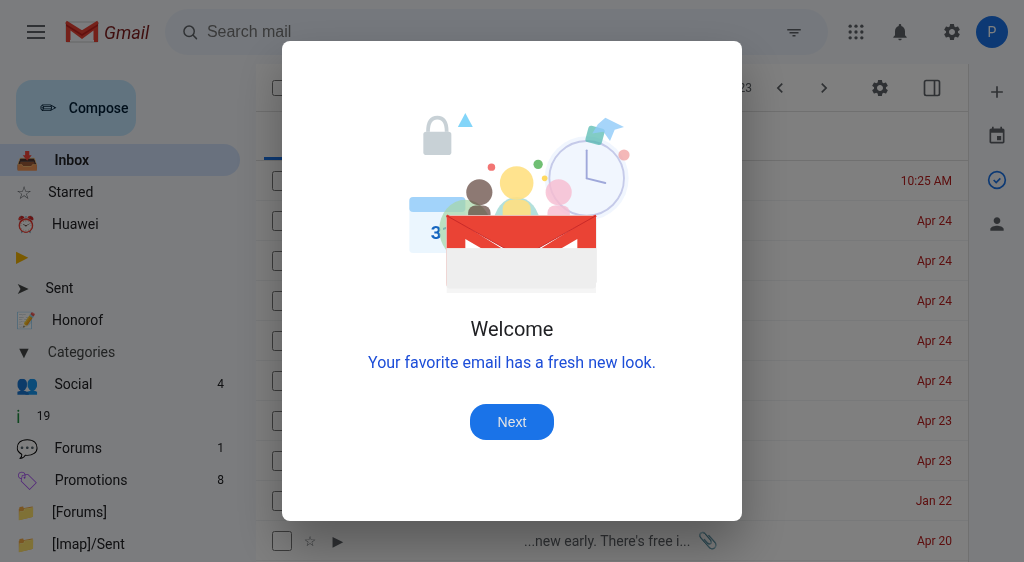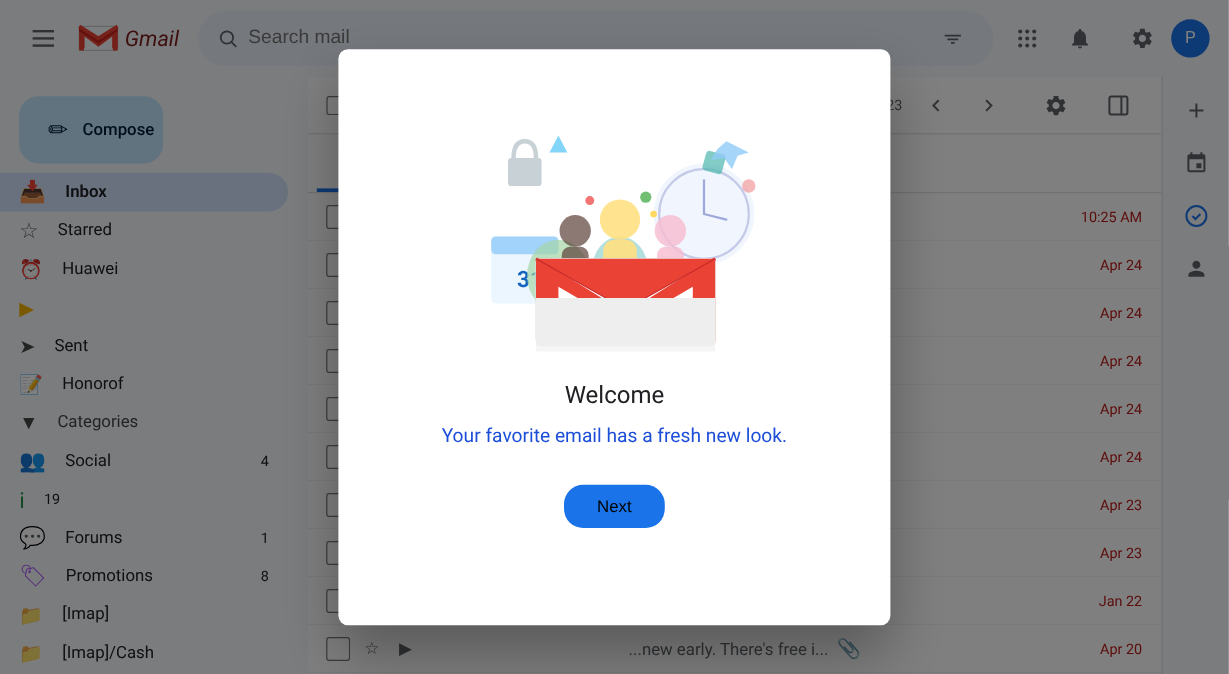--- a/index.html
+++ b/index.html
@@ -59,21 +59,21 @@
     .pagination-arrows { display: flex; gap: 4px; }
     .settings-btn { margin-left: 8px; }
     .right-panel-btn { margin-left: 4px; }
 
     
     .modal-overlay { position: fixed; inset: 0; background: rgba(0,0,0,0.5); display: flex; align-items: center; justify-content: center; z-index: 100; }
     .modal { background: #fff; border-radius: 8px; width: 460px; min-height: 480px; display: flex; flex-direction: column; align-items: center; padding: 32px 48px 40px; box-shadow: 0 24px 48px rgba(0,0,0,0.3); }
     .modal-illustration { width: 280px; height: 220px; margin-bottom: 24px; position: relative; }
     .modal-title { font-size: 20px; font-weight: 400; color: #202124; margin-bottom: 12px; }
     .modal-subtitle { font-size: 16px; color: #1d4ed8; text-align: left; margin-bottom: 32px; }
-    .modal-next-btn { background: #1a73e8; color: #000000; border: none; border-radius: 16px; padding: 10px 28px; font-size: 14px; font-weight: 500; cursor: pointer; min-width: 80px; }
+    .modal-next-btn { background: #1a73e8; color: #e5e5e5; border: none; border-radius: 16px; padding: 10px 28px; font-size: 14px; font-weight: 500; cursor: pointer; min-width: 80px; }
 
     
     .envelope-svg { width: 280px; height: 220px; }
 
     
     .sidebar-section-header { display: flex; align-items: center; height: 32px; padding: 0 16px; cursor: pointer; gap: 16px; font-size: 14px; color: #444746; }
   </style>
 </head>
 <body>
 
@@ -193,25 +193,25 @@
         <span class="cat-count">1</span>
       </div>
       <div class="category-item">
         <span class="cat-icon" style="color:#a142f4;">🏷</span>
         <span class="cat-label">Promotions</span>
         <span class="cat-count">8</span>
       </div>
 
       <div class="nav-item">
         <span class="nav-icon" style="font-size:16px;">📁</span>
-        <span class="nav-label">[Imap]</span>
+        <span class="nav-label">[Forums]</span>
       </div>
       <div class="nav-item">
         <span class="nav-icon" style="font-size:16px;">📁</span>
-        <span class="nav-label">[Imap]/Cash</span>
+        <span class="nav-label">[Imap]/Sent</span>
       </div>
       <div class="nav-item">
         
         
       </div>
 
     </div>
 
     <div class="content">
 

